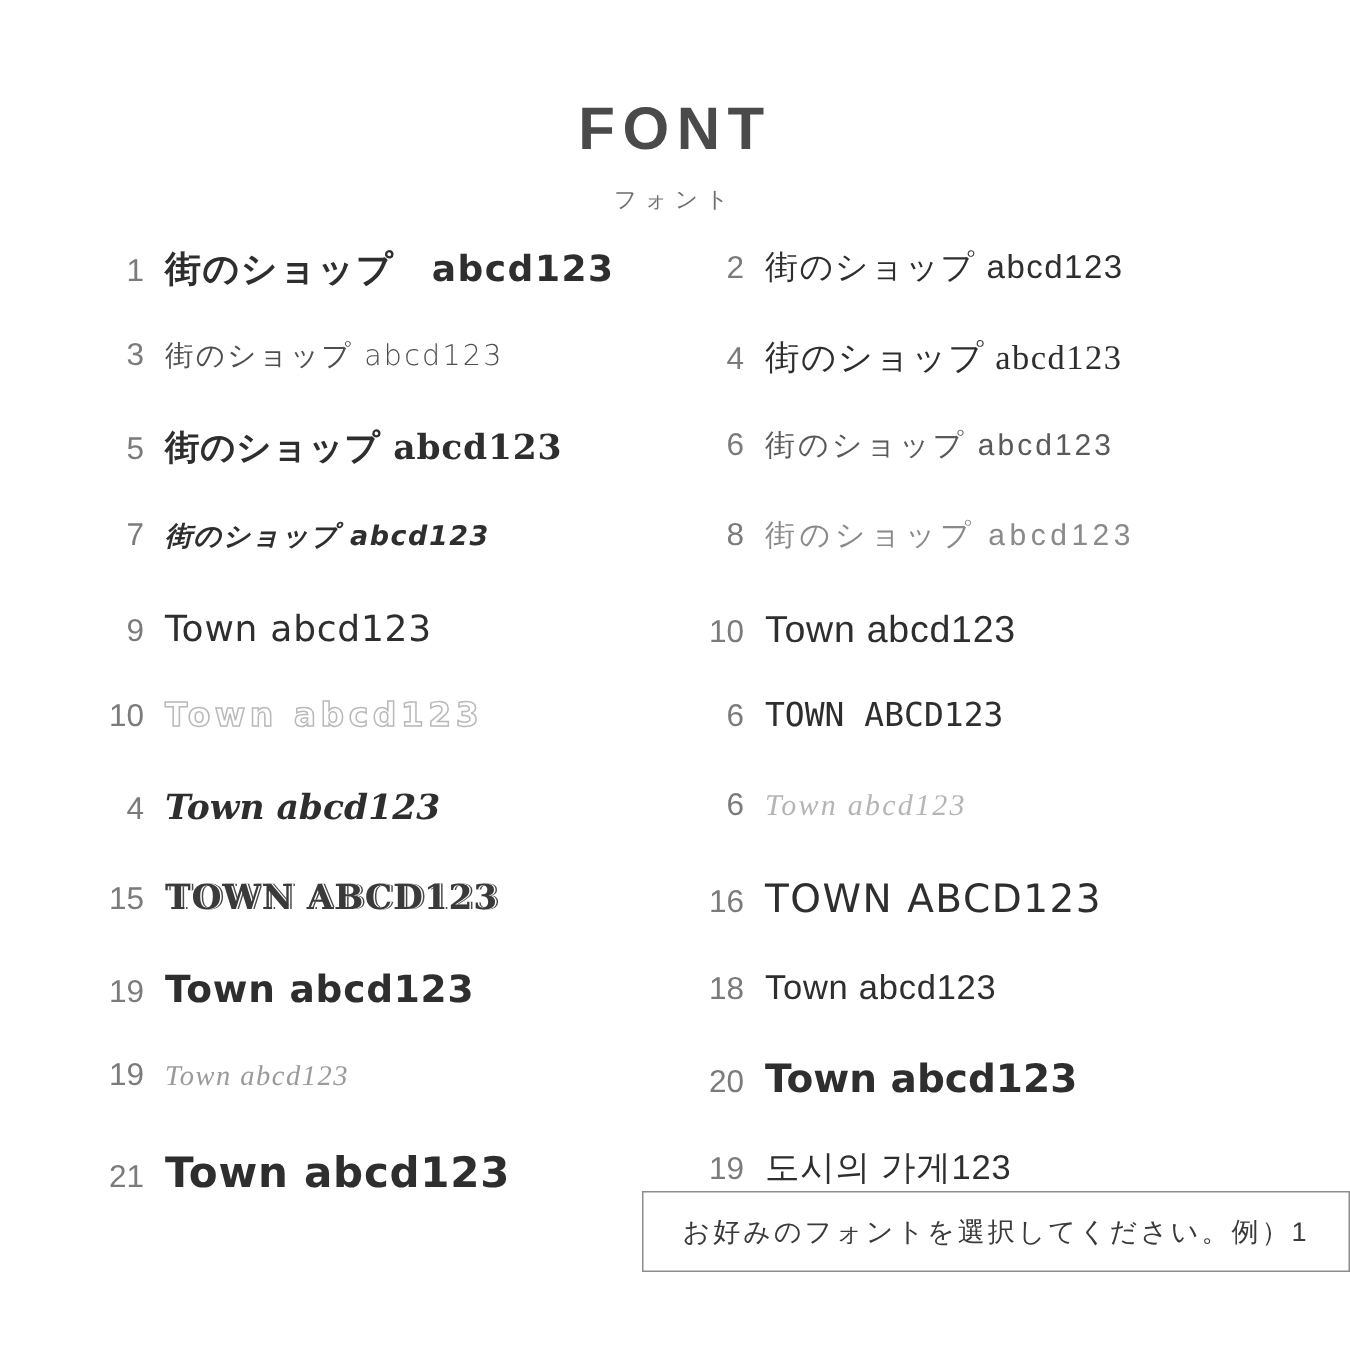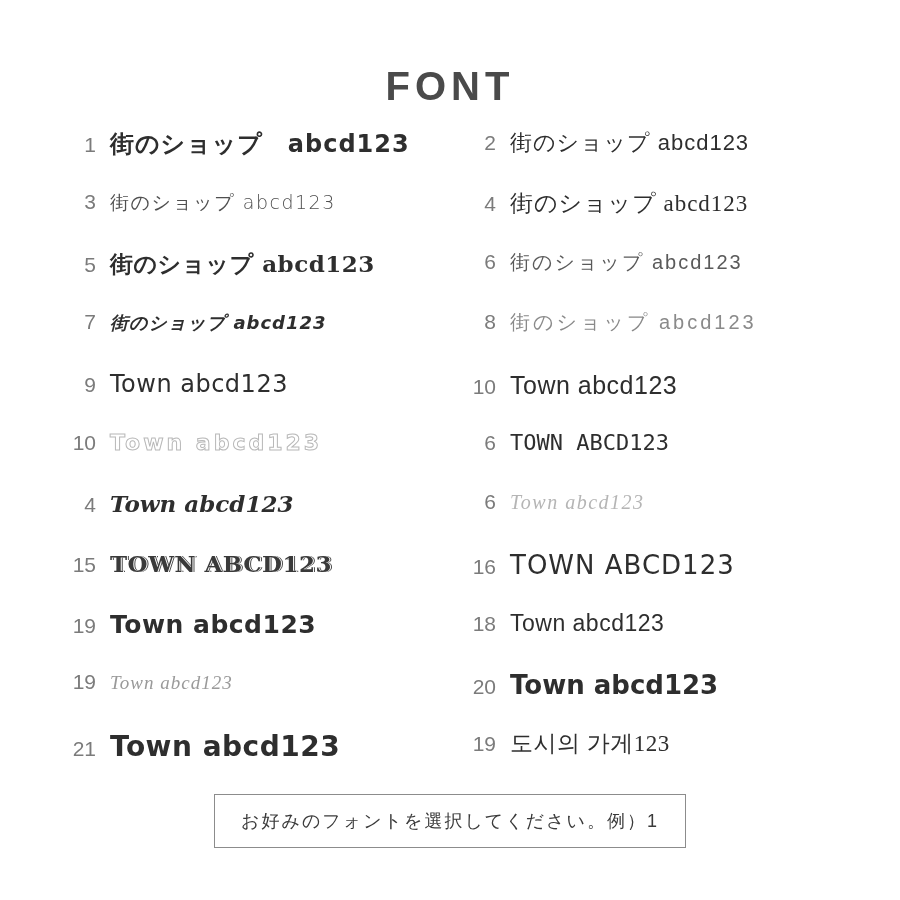--- a/index.html
+++ b/index.html
@@ -87,47 +87,48 @@
   .f13 { font-family: "DejaVu Serif", serif; font-style: italic; font-weight: bold; font-size: 23px; letter-spacing: 0px; }
   .f14 { font-family: "Liberation Serif", serif; font-style: italic; font-weight: 400; font-size: 20px; letter-spacing: 1.5px; color: #b5b5b5; }
   .f15 { font-family: "DejaVu Serif", serif; font-weight: bold; font-size: 23px; letter-spacing: 0.5px;
          color: #3a3a3a; text-shadow: 1px 0 0 #ffffff, 2px 0 0 #4a4a4a; }
   .f16 { font-family: "DejaVu Sans", sans-serif; font-weight: 400; font-size: 26px; letter-spacing: 1px; }
   .f17 { font-family: "DejaVu Sans", sans-serif; font-weight: bold; font-size: 25px; letter-spacing: 0.5px; }
   .f18 { font-family: "Liberation Sans", sans-serif; font-weight: 400; font-size: 23px; letter-spacing: 0.5px; }
   .f19 { font-family: "Liberation Serif", serif; font-style: italic; font-weight: 400; font-size: 19px; letter-spacing: 1px; color: #9a9a9a; }
   .f20 { font-family: "DejaVu Sans", sans-serif; font-weight: bold; font-size: 26px; letter-spacing: 0px; }
   .f21 { font-family: "DejaVu Sans", sans-serif; font-weight: bold; font-size: 28px; letter-spacing: 0.5px; }
-  .f22 { font-family: Liberation Serif, serif; font-weight: 400; font-size: 23px; letter-spacing: 0.5px; }
+  .f22 { font-family: Liberation Sans, sans-serif; font-weight: 400; font-size: 23px; letter-spacing: 0.5px; }
 
   .footer {
     position: absolute;
     left: 0;
     right: 0;
     bottom: 52px;
     display: flex;
-    justify-content: center;
+    justify-content: flex-end;
     border-radius: 24px;
   }
   .note-box {
     border: 1px solid #8c8c8c;
     padding: 14px 26px;
     font-size: 18px;
     letter-spacing: 2px;
     color: #3a3a3a;
     background: #ffffff;
   }
 </style>
 </head>
 <body>
 
 <div class="page">
 
   <div class="header">
     <div class="title">FONT</div>
+    <div class="subtitle">フォント</div>
   </div>
 
   <div class="grid">
 
     <div class="cell">
       <span class="num">1</span>
       <span class="sample f1">街のショップ　abcd123</span>
     </div>
     <div class="cell">
       <span class="num">2</span>

